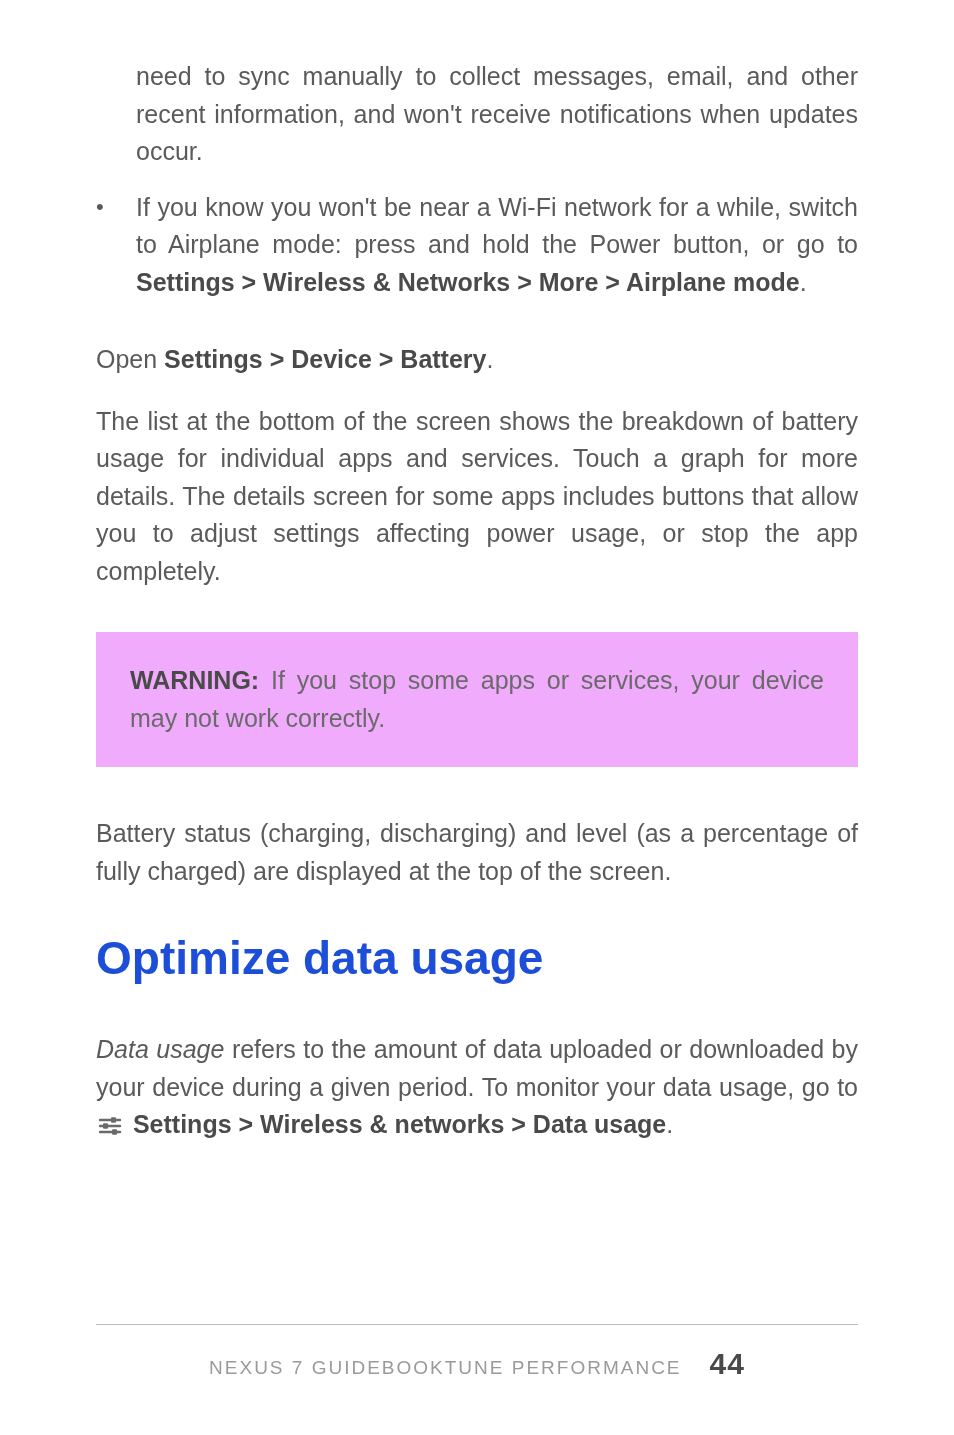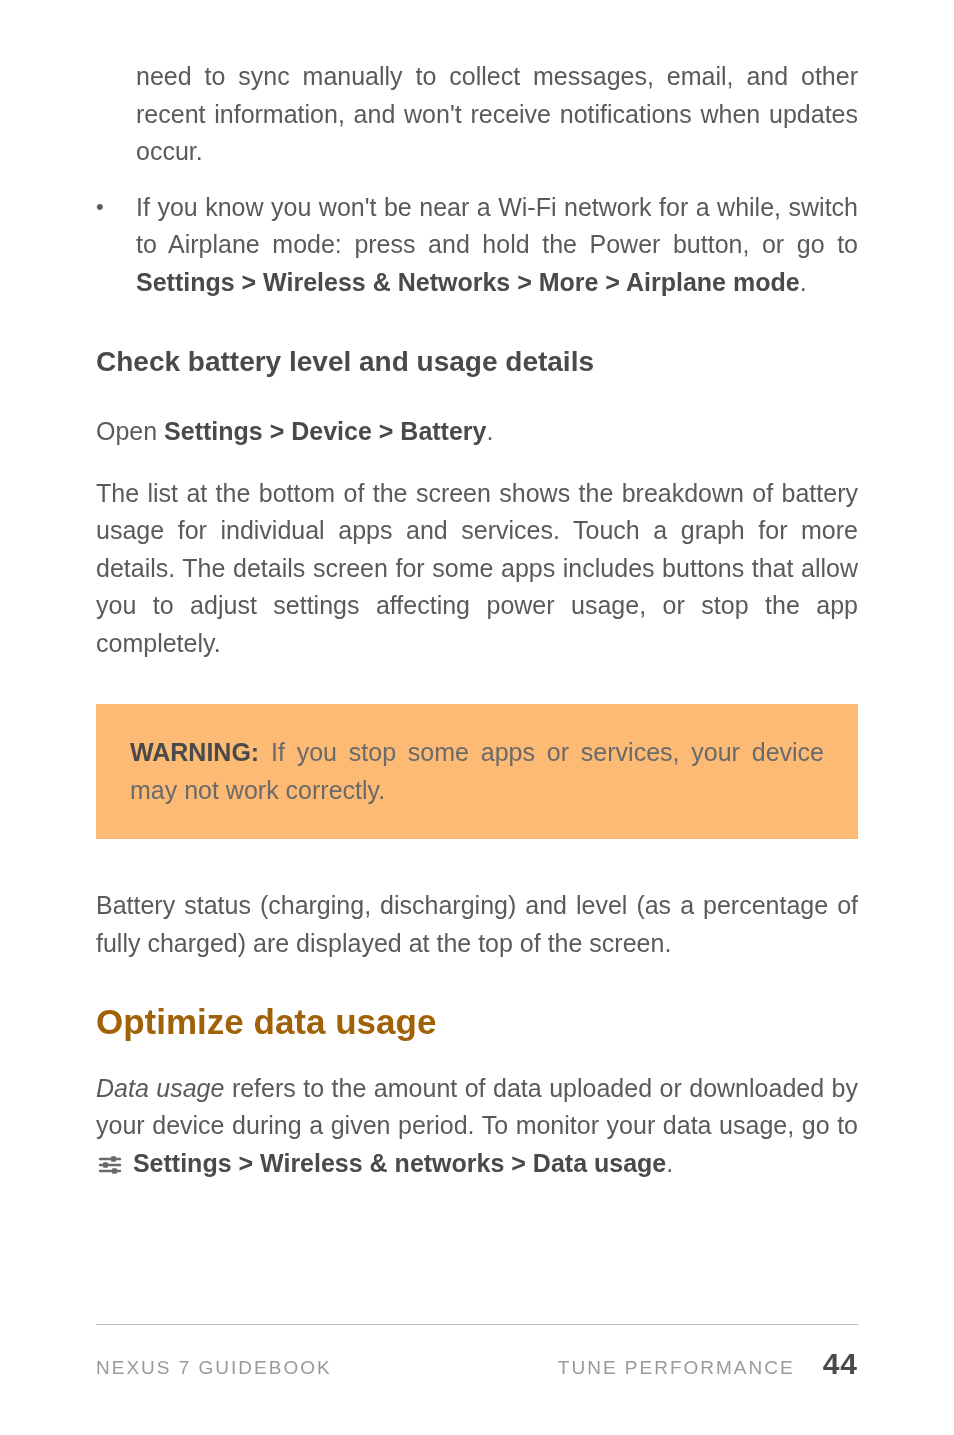--- a/index.html
+++ b/index.html
@@ -9,49 +9,48 @@
     .bullet-block { margin-bottom: 40px; }
     .bullet-item { display: flex; margin-bottom: 4px; }
     .bullet-item .marker { width: 40px; flex: 0 0 40px; font-size: 22px; line-height: 1.6; color: #5a5a5a; }
     .bullet-item .btext { flex: 1; text-align: justify; }
     .hang { padding-left: 40px; text-align: justify; margin-bottom: 18px; }
     .bold { font-weight: 700; color: #4a4a4a; }
     .subhead { font-size: 28px; font-weight: 700; color: #4a4a4a; margin-bottom: 30px; }
     .para { text-align: justify; margin-bottom: 34px; }
     .para2 { text-align: justify; margin-bottom: 42px; }
     .open-line { margin-bottom: 24px; }
-    .callout { background: #fdba74; padding: 30px 34px; margin: 10px 0 48px 0; }
+    .callout { background: #f0abfc; padding: 30px 34px; margin: 10px 0 48px 0; }
     .callout-text { text-align: justify; font-size: 25px; line-height: 1.5; color: #6a6a6a; }
-    .h2 { font-size: 35px; font-weight: 700; color: #a16207; margin: 14px 0 21px 0; }
+    .h2 { font-size: 46px; font-weight: 700; color: #1d4ed8; margin: 14px 0 38px 0; }
     .italic { font-style: italic; }
     .icon-wrap { display: inline-block; vertical-align: -4px; margin: 0 4px 0 2px; }
     .footer { position: absolute; bottom: 54px; left: 96px; right: 96px; }
     .footer-rule { border: none; border-top: 1px solid #bdbdbd; margin-bottom: 22px; }
-    .footer-row { display: flex; justify-content: space-between; align-items: baseline; font-size: 19px; letter-spacing: 2px; color: #9a9a9a; }
+    .footer-row { display: flex; justify-content: center; align-items: baseline; font-size: 19px; letter-spacing: 2px; color: #9a9a9a; }
     .footer-left { }
     .footer-right { display: flex; align-items: baseline; gap: 28px; }
     .page-num { font-weight: 700; color: #4a4a4a; font-size: 30px; letter-spacing: 1px; }
   </style>
 </head>
 <body>
 
 <div class="page">
   <div class="content">
 
     <div class="bullet-block">
       <div class="hang">need to sync manually to collect messages, email, and other recent information, and won't receive notifications when updates occur.</div>
       <div class="bullet-item">
         <div class="marker">•</div>
         <div class="btext">
           <span>If you know you won't be near a Wi-Fi network for a while, switch to Airplane mode: press and hold the Power button, or go to </span><span class="bold">Settings &gt; Wireless &amp; Networks &gt; More &gt; Airplane mode</span><span>.</span>
         </div>
       </div>
     </div>
 
-    <div class="subhead">Check battery level and usage details</div>
 
     <div class="open-line">
       <span>Open </span><span class="bold">Settings &gt; Device &gt; Battery</span><span>.</span>
     </div>
 
     <div class="para2">The list at the bottom of the screen shows the breakdown of battery usage for individual apps and services. Touch a graph for more details. The details screen for some apps includes buttons that allow you to adjust settings affecting power usage, or stop the app completely.</div>
 
     <div class="callout">
       <div class="callout-text">
         <span class="bold">WARNING:</span><span> If you stop some apps or services, your device may not work correctly.</span>

